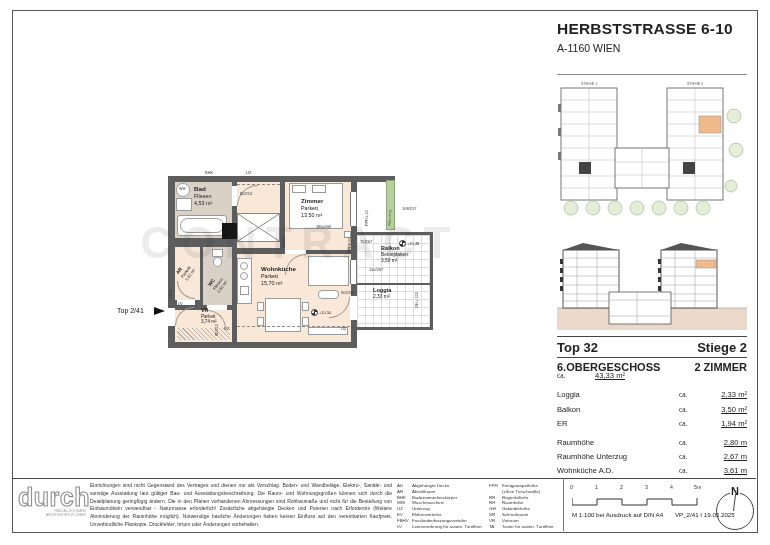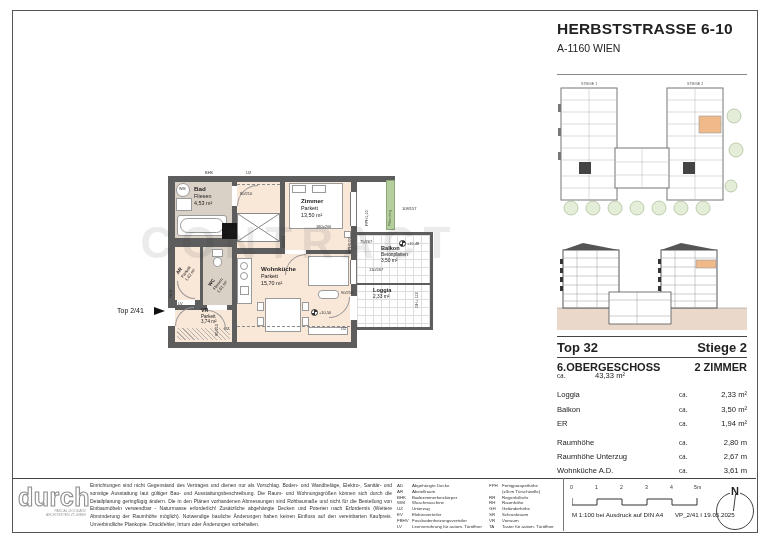--- a/index.html
+++ b/index.html
@@ -40,21 +40,21 @@
   .title{position:absolute;left:557px;top:20px;font-size:15.5px;font-weight:bold;letter-spacing:.2px;}
   .subtitle{position:absolute;left:557px;top:42px;font-size:10.5px;}
   .blockhead{position:absolute;left:557px;width:190px;display:flex;justify-content:space-between;}
   .bh1{font-size:13px;font-weight:bold;}
   .bh2{font-size:11px;font-weight:bold;}
   #info-rows{position:absolute;left:557px;top:371px;width:190px;}
   #info-rows .row{display:flex;font-size:7.6px;line-height:1.3;min-height:14.4px;align-items:flex-start;}
   #info-rows .row .lblwrap{flex:1;}
   #info-rows .row .sub{display:block;font-size:7.2px;}
   #info-rows .row .ca{width:22px;text-align:left;font-family:Liberation Serif, serif;}
-  #info-rows .row .val{width:46px;text-align:right;}
+  #info-rows .row .val{width:46px;text-align:right;text-decoration:underline;}
   #info-rows .row:nth-of-type(1){margin-bottom:5px;}
   #info-rows .row:nth-of-type(5){margin-top:4px;}
   
   #logo{position:absolute;left:18px;top:486px;width:68px;}
   #logo .lg{font-size:25px;font-weight:bold;letter-spacing:.5px;color:#fff;-webkit-text-stroke:1.1px #8f8f8f;line-height:.9;}
   #logo .lsub{display:block;font-size:3.4px;color:#9a9a9a;text-align:right;line-height:1.3;}
   #disclaimer{position:absolute;left:90px;top:482px;width:302px;font-size:5px;line-height:1.55;color:#333;text-align:justify;}
   .legend{position:absolute;top:483px;font-size:4.4px;color:#333;}
   .legend .lrow{display:flex;line-height:1.32;}
   .legend .ab{width:15px;flex:none;}

